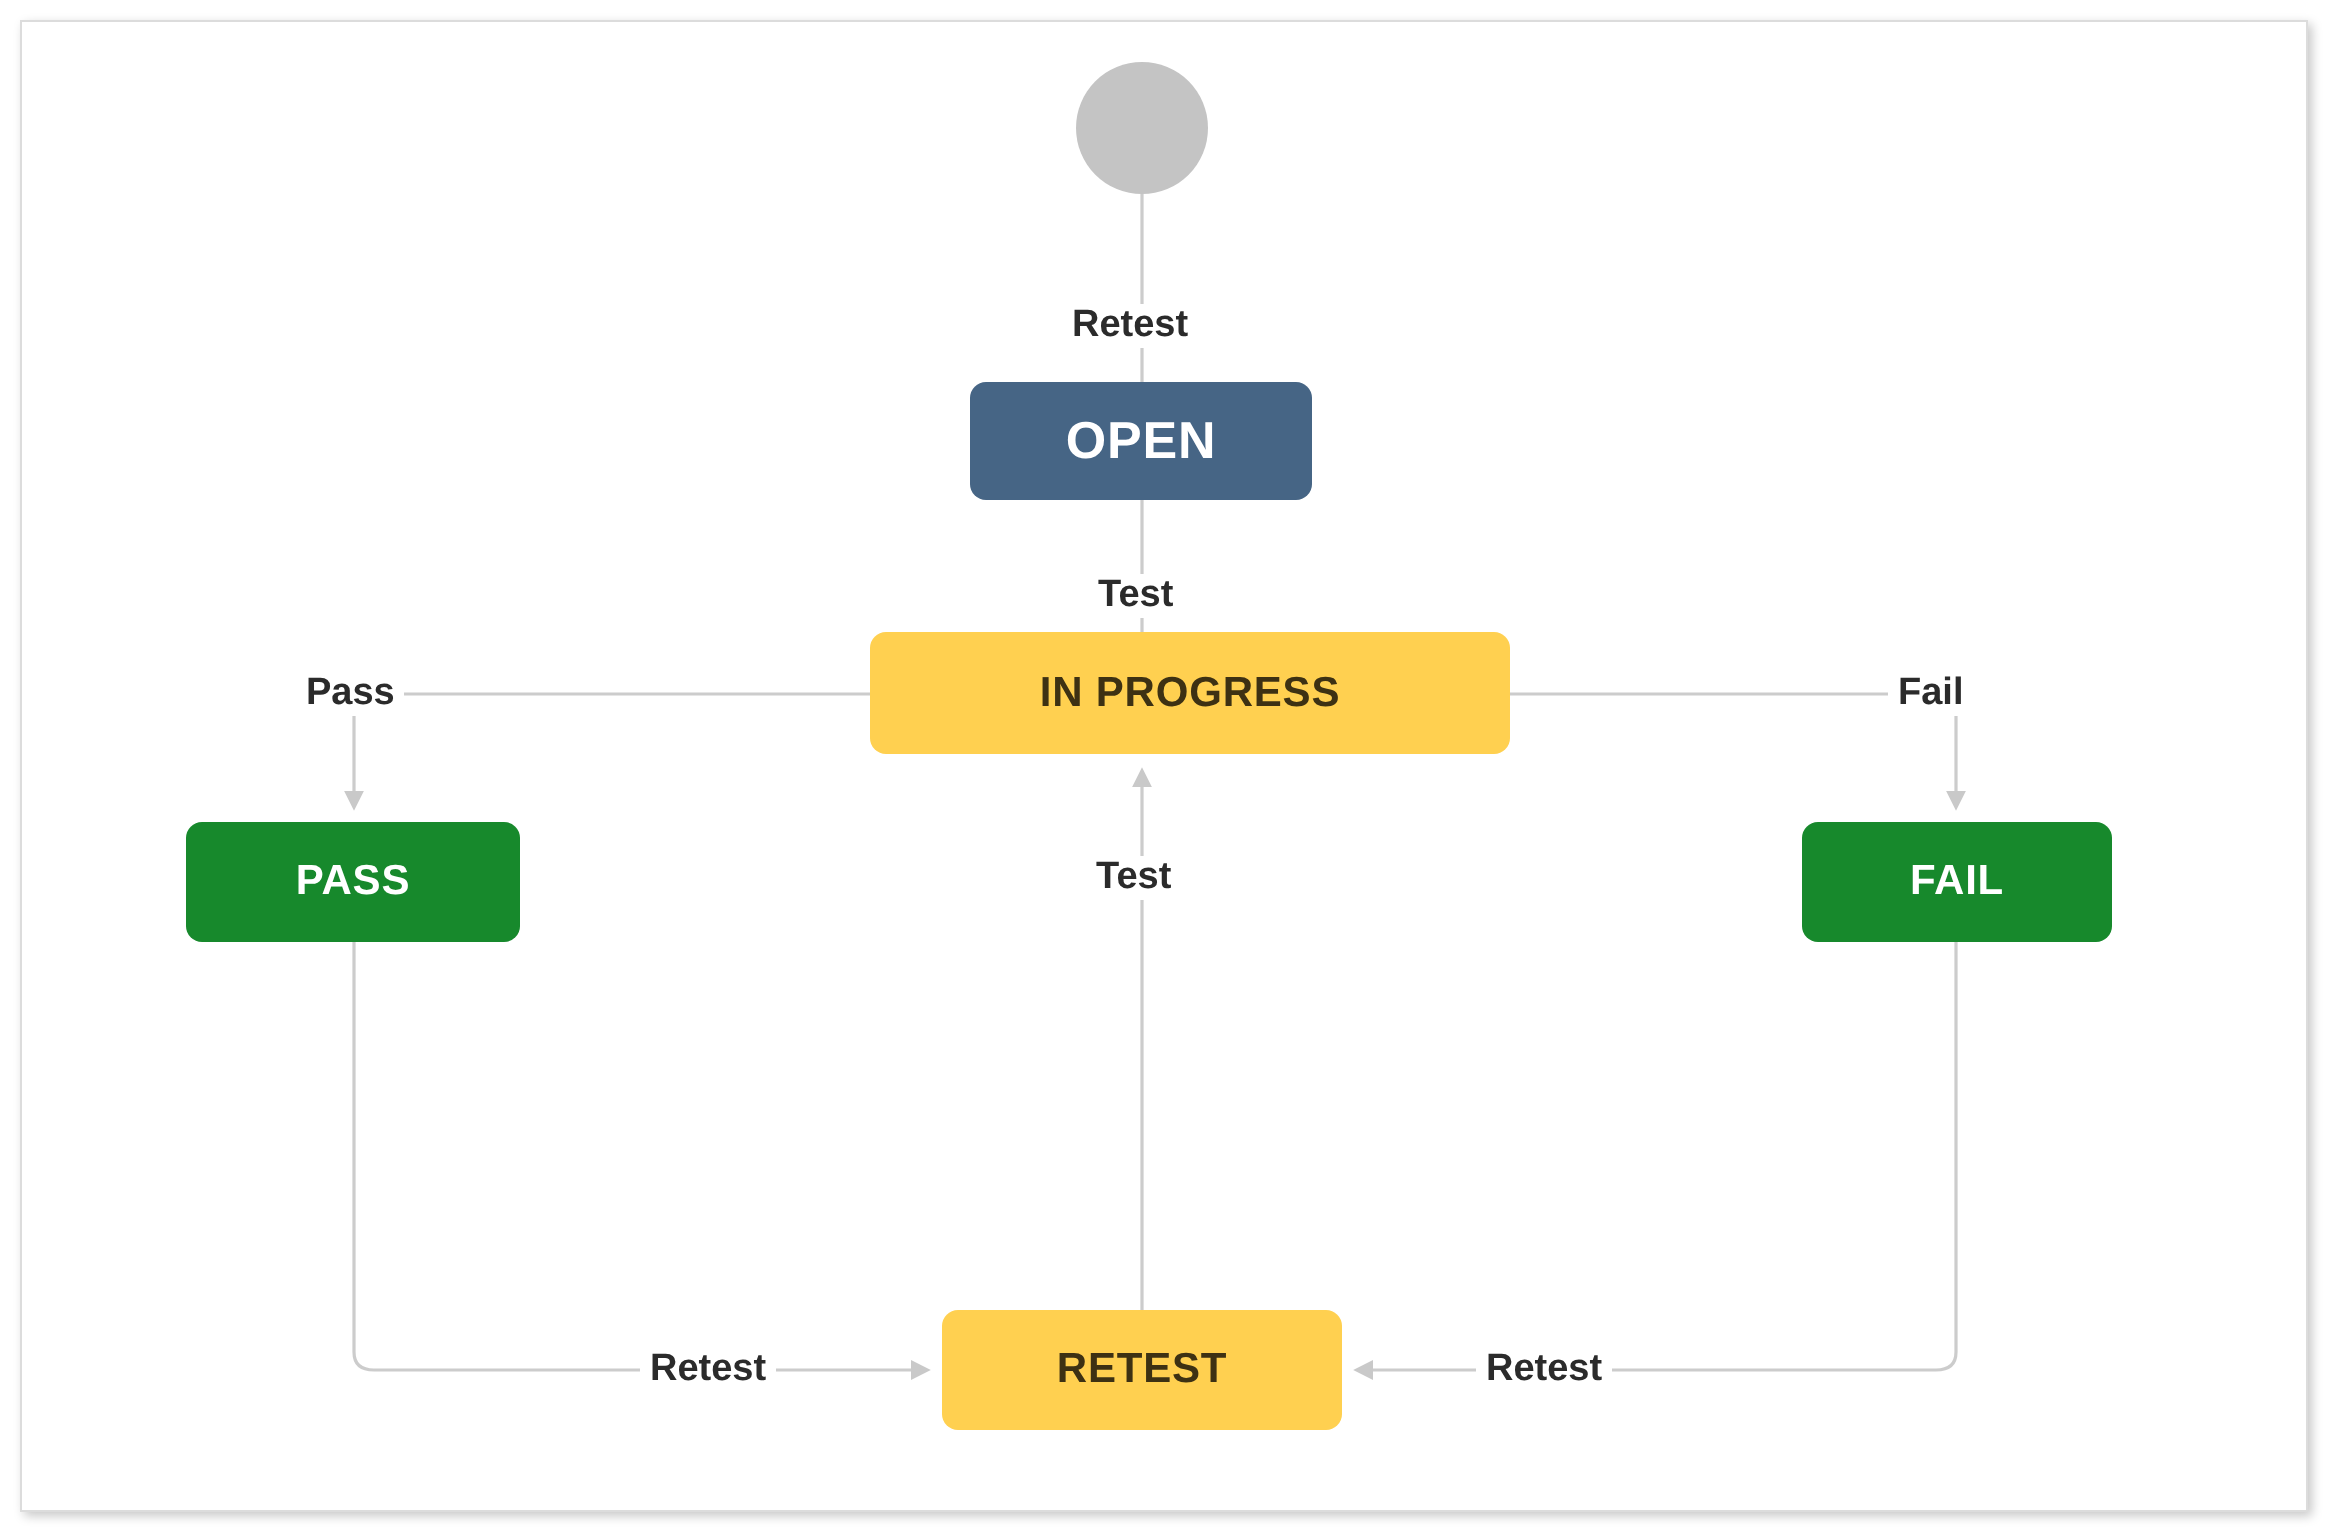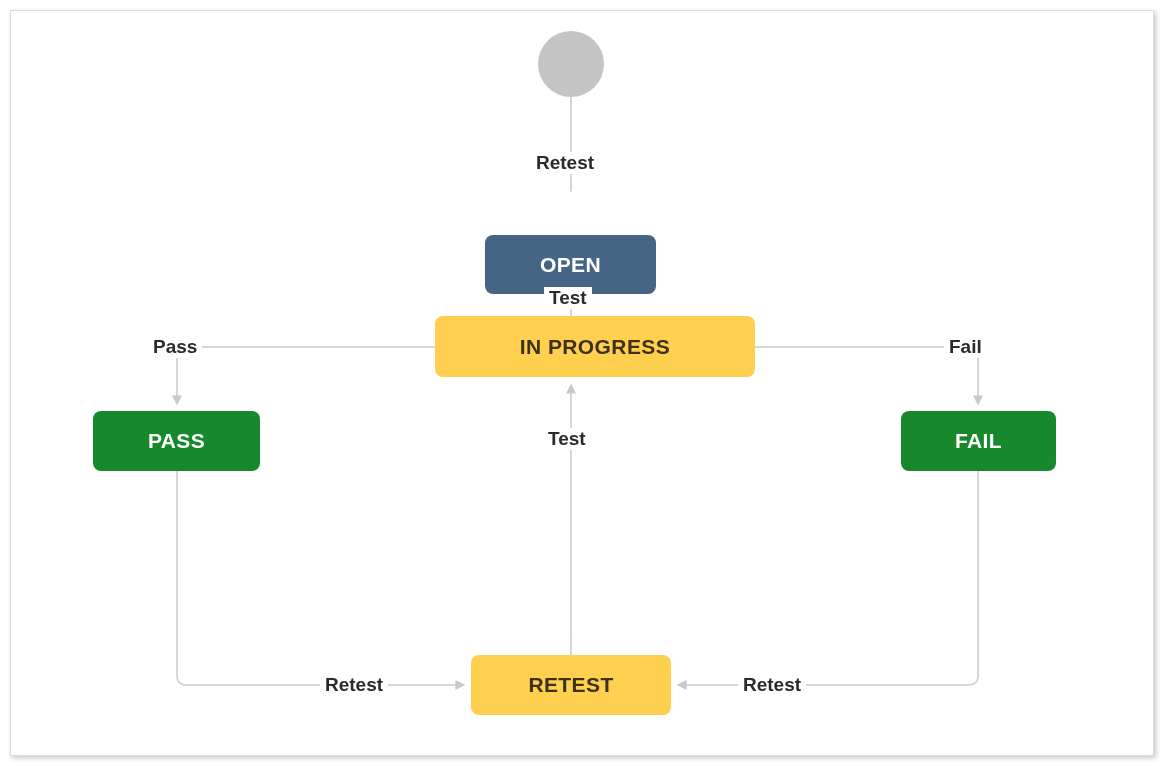--- a/index.html
+++ b/index.html
@@ -40,21 +40,21 @@
     border-radius: 8px;
     display: flex;
     align-items: center;
     justify-content: center;
     font-weight: bold;
     letter-spacing: 0.4px;
     white-space: nowrap;
   }
   .node-open {
     left: 485px; top: 191px; width: 171px; height: 59px;
-    background: #466585; color: #ffffff; font-size: 21px; margin-top: 44px;
+    background: #466585; color: #ffffff; font-size: 26px;
   }
   .node-inprogress {
     left: 435px; top: 316px; width: 320px; height: 61px;
     background: #ffd050; color: #3d3113; font-size: 21px;
   }
   .node-pass {
     left: 93px; top: 411px; width: 167px; height: 60px;
     background: #17892c; color: #ffffff; font-size: 21px;
   }
   .node-fail {

